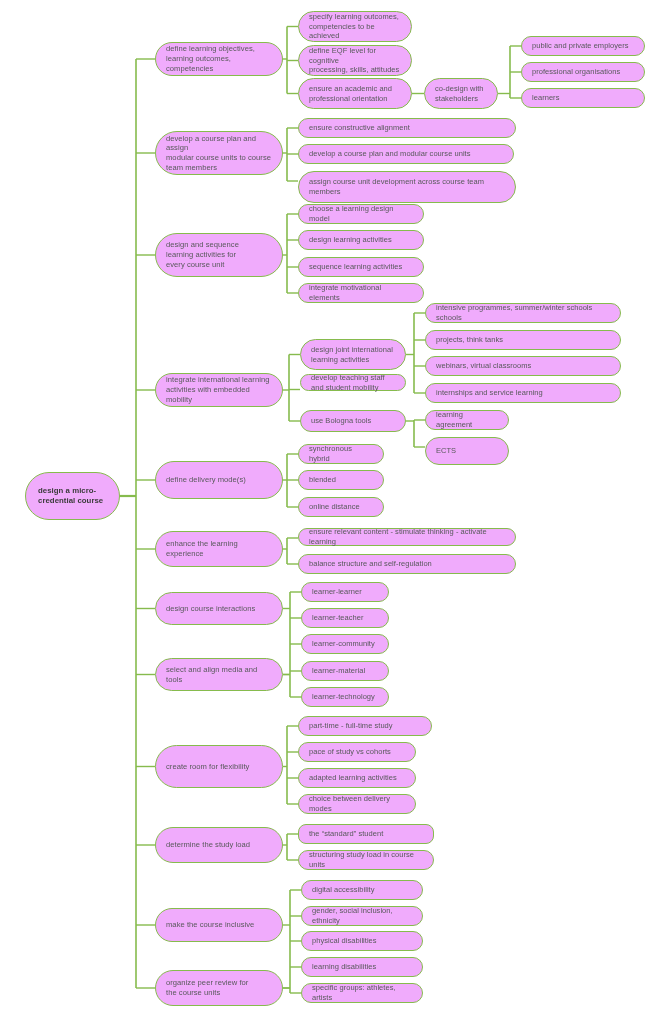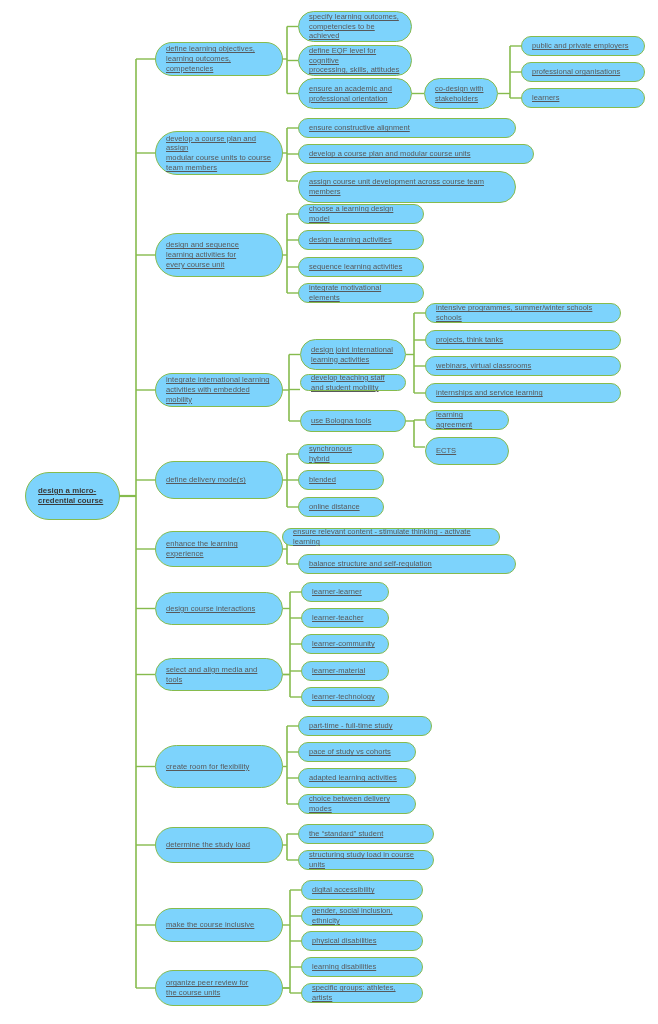--- a/index.html
+++ b/index.html
@@ -25,30 +25,29 @@
     top: 0;
     width: 658px;
     height: 1024px;
     pointer-events: none;
   }
   .node {
     position: absolute;
     box-sizing: border-box;
     border: 1.4px solid #86bb4d;
     border-radius: 999px;
-    background: #7dd3fc;
+    background: #f0abfc;
     display: flex;
     align-items: center;
     padding: 0 10px;
     line-height: 1.28;
     color: #58595b;
     font-size: 7.6px;
     letter-spacing: 0.04px;
     white-space: pre-line;
-    text-decoration: underline;
   }
   .node.root {
     font-weight: bold;
     color: #3b3b3b;
     font-size: 7.8px;
     padding: 0 12px;
   }
   .node.lvl1 { font-size: 7.6px; }
   .node.lvl2 { font-size: 7.5px; }
   .node.lvl3 { font-size: 7.5px; }
@@ -175,52 +174,52 @@
       <div class="node lvl2" style="left: 298px; top: 45px; width: 114px; height: 31px;">define EQF level for cognitive
 processing, skills, attitudes</div>
       <div class="node lvl2" style="left: 298px; top: 78px; width: 114px; height: 31px;">ensure an academic and
 professional orientation</div>
       <div class="node lvl3" style="left: 424px; top: 78px; width: 74px; height: 31px;">co-design with
 stakeholders</div>
       <div class="node lvl3" style="left: 521px; top: 36px; width: 124px; height: 20px;">public and private employers</div>
       <div class="node lvl3" style="left: 521px; top: 62px; width: 124px; height: 20px;">professional organisations</div>
       <div class="node lvl3" style="left: 521px; top: 88px; width: 124px; height: 20px;">learners</div>
       <div class="node lvl2" style="left: 298px; top: 118px; width: 218px; height: 20px;">ensure constructive alignment</div>
-      <div class="node lvl2" style="left: 298px; top: 144px; width: 236px; height: 20px;">develop a course plan and modular course units</div>
+      <div class="node lvl2" style="left: 298px; top: 144px; width: 216px; height: 20px;">develop a course plan and modular course units</div>
       <div class="node lvl2" style="left: 298px; top: 171px; width: 218px; height: 32px;">assign course unit development across course team members</div>
       <div class="node lvl2" style="left: 298px; top: 204px; width: 126px; height: 20px;">choose a learning design model</div>
       <div class="node lvl2" style="left: 298px; top: 230px; width: 126px; height: 20px;">design learning activities</div>
       <div class="node lvl2" style="left: 298px; top: 257px; width: 126px; height: 20px;">sequence learning activities</div>
       <div class="node lvl2" style="left: 298px; top: 283px; width: 126px; height: 20px;">integrate motivational elements</div>
       <div class="node lvl2" style="left: 300px; top: 339px; width: 106px; height: 31px;">design joint international
 learning activities</div>
       <div class="node lvl3" style="left: 425px; top: 303px; width: 196px; height: 20px;">intensive programmes, summer/winter schools schools</div>
       <div class="node lvl3" style="left: 425px; top: 330px; width: 196px; height: 20px;">projects, think tanks</div>
       <div class="node lvl3" style="left: 425px; top: 356px; width: 196px; height: 20px;">webinars, virtual classrooms</div>
       <div class="node lvl3" style="left: 425px; top: 383px; width: 196px; height: 20px;">internships and service learning</div>
       <div class="node lvl2" style="left: 300px; top: 374px; width: 106px; height: 17px;">develop teaching staff
 and student mobility</div>
       <div class="node lvl2" style="left: 300px; top: 410px; width: 106px; height: 22px;">use Bologna tools</div>
       <div class="node lvl3" style="left: 425px; top: 410px; width: 84px; height: 20px;">learning agreement</div>
       <div class="node lvl3" style="left: 425px; top: 437px; width: 84px; height: 28px;">ECTS</div>
       <div class="node lvl2" style="left: 298px; top: 444px; width: 86px; height: 20px;">synchronous hybrid</div>
       <div class="node lvl2" style="left: 298px; top: 470px; width: 86px; height: 20px;">blended</div>
       <div class="node lvl2" style="left: 298px; top: 497px; width: 86px; height: 20px;">online distance</div>
-      <div class="node lvl2" style="left: 282px; top: 528px; width: 218px; height: 18px;">ensure relevant content - stimulate thinking - activate learning</div>
+      <div class="node lvl2" style="left: 298px; top: 528px; width: 218px; height: 18px;">ensure relevant content - stimulate thinking - activate learning</div>
       <div class="node lvl2" style="left: 298px; top: 554px; width: 218px; height: 20px;">balance structure and self-regulation</div>
       <div class="node lvl2" style="left: 301px; top: 582px; width: 88px; height: 20px;">learner-learner</div>
       <div class="node lvl2" style="left: 301px; top: 608px; width: 88px; height: 20px;">learner-teacher</div>
       <div class="node lvl2" style="left: 301px; top: 634px; width: 88px; height: 20px;">learner-community</div>
       <div class="node lvl2" style="left: 301px; top: 661px; width: 88px; height: 20px;">learner-material</div>
       <div class="node lvl2" style="left: 301px; top: 687px; width: 88px; height: 20px;">learner-technology</div>
       <div class="node lvl2" style="left: 298px; top: 716px; width: 134px; height: 20px;">part-time - full-time study</div>
       <div class="node lvl2" style="left: 298px; top: 742px; width: 118px; height: 20px;">pace of study vs cohorts</div>
       <div class="node lvl2" style="left: 298px; top: 768px; width: 118px; height: 20px;">adapted learning activities</div>
       <div class="node lvl2" style="left: 298px; top: 794px; width: 118px; height: 20px;">choice between delivery modes</div>
-      <div class="node lvl2" style="left: 298px; top: 824px; width: 136px; height: 20px;">the “standard” student</div>
+      <div class="node lvl2" style="left: 298px; top: 824px; width: 136px; height: 20px; border-radius: 8px;">the “standard” student</div>
       <div class="node lvl2" style="left: 298px; top: 850px; width: 136px; height: 20px;">structuring study load in course units</div>
       <div class="node lvl2" style="left: 301px; top: 880px; width: 122px; height: 20px;">digital accessibility</div>
       <div class="node lvl2" style="left: 301px; top: 906px; width: 122px; height: 20px;">gender, social inclusion, ethnicity</div>
       <div class="node lvl2" style="left: 301px; top: 931px; width: 122px; height: 20px;">physical disabilities</div>
       <div class="node lvl2" style="left: 301px; top: 957px; width: 122px; height: 20px;">learning disabilities</div>
       <div class="node lvl2" style="left: 301px; top: 983px; width: 122px; height: 20px;">specific groups: athletes, artists</div>
     </div>
 </div>
 
 </body></html>

